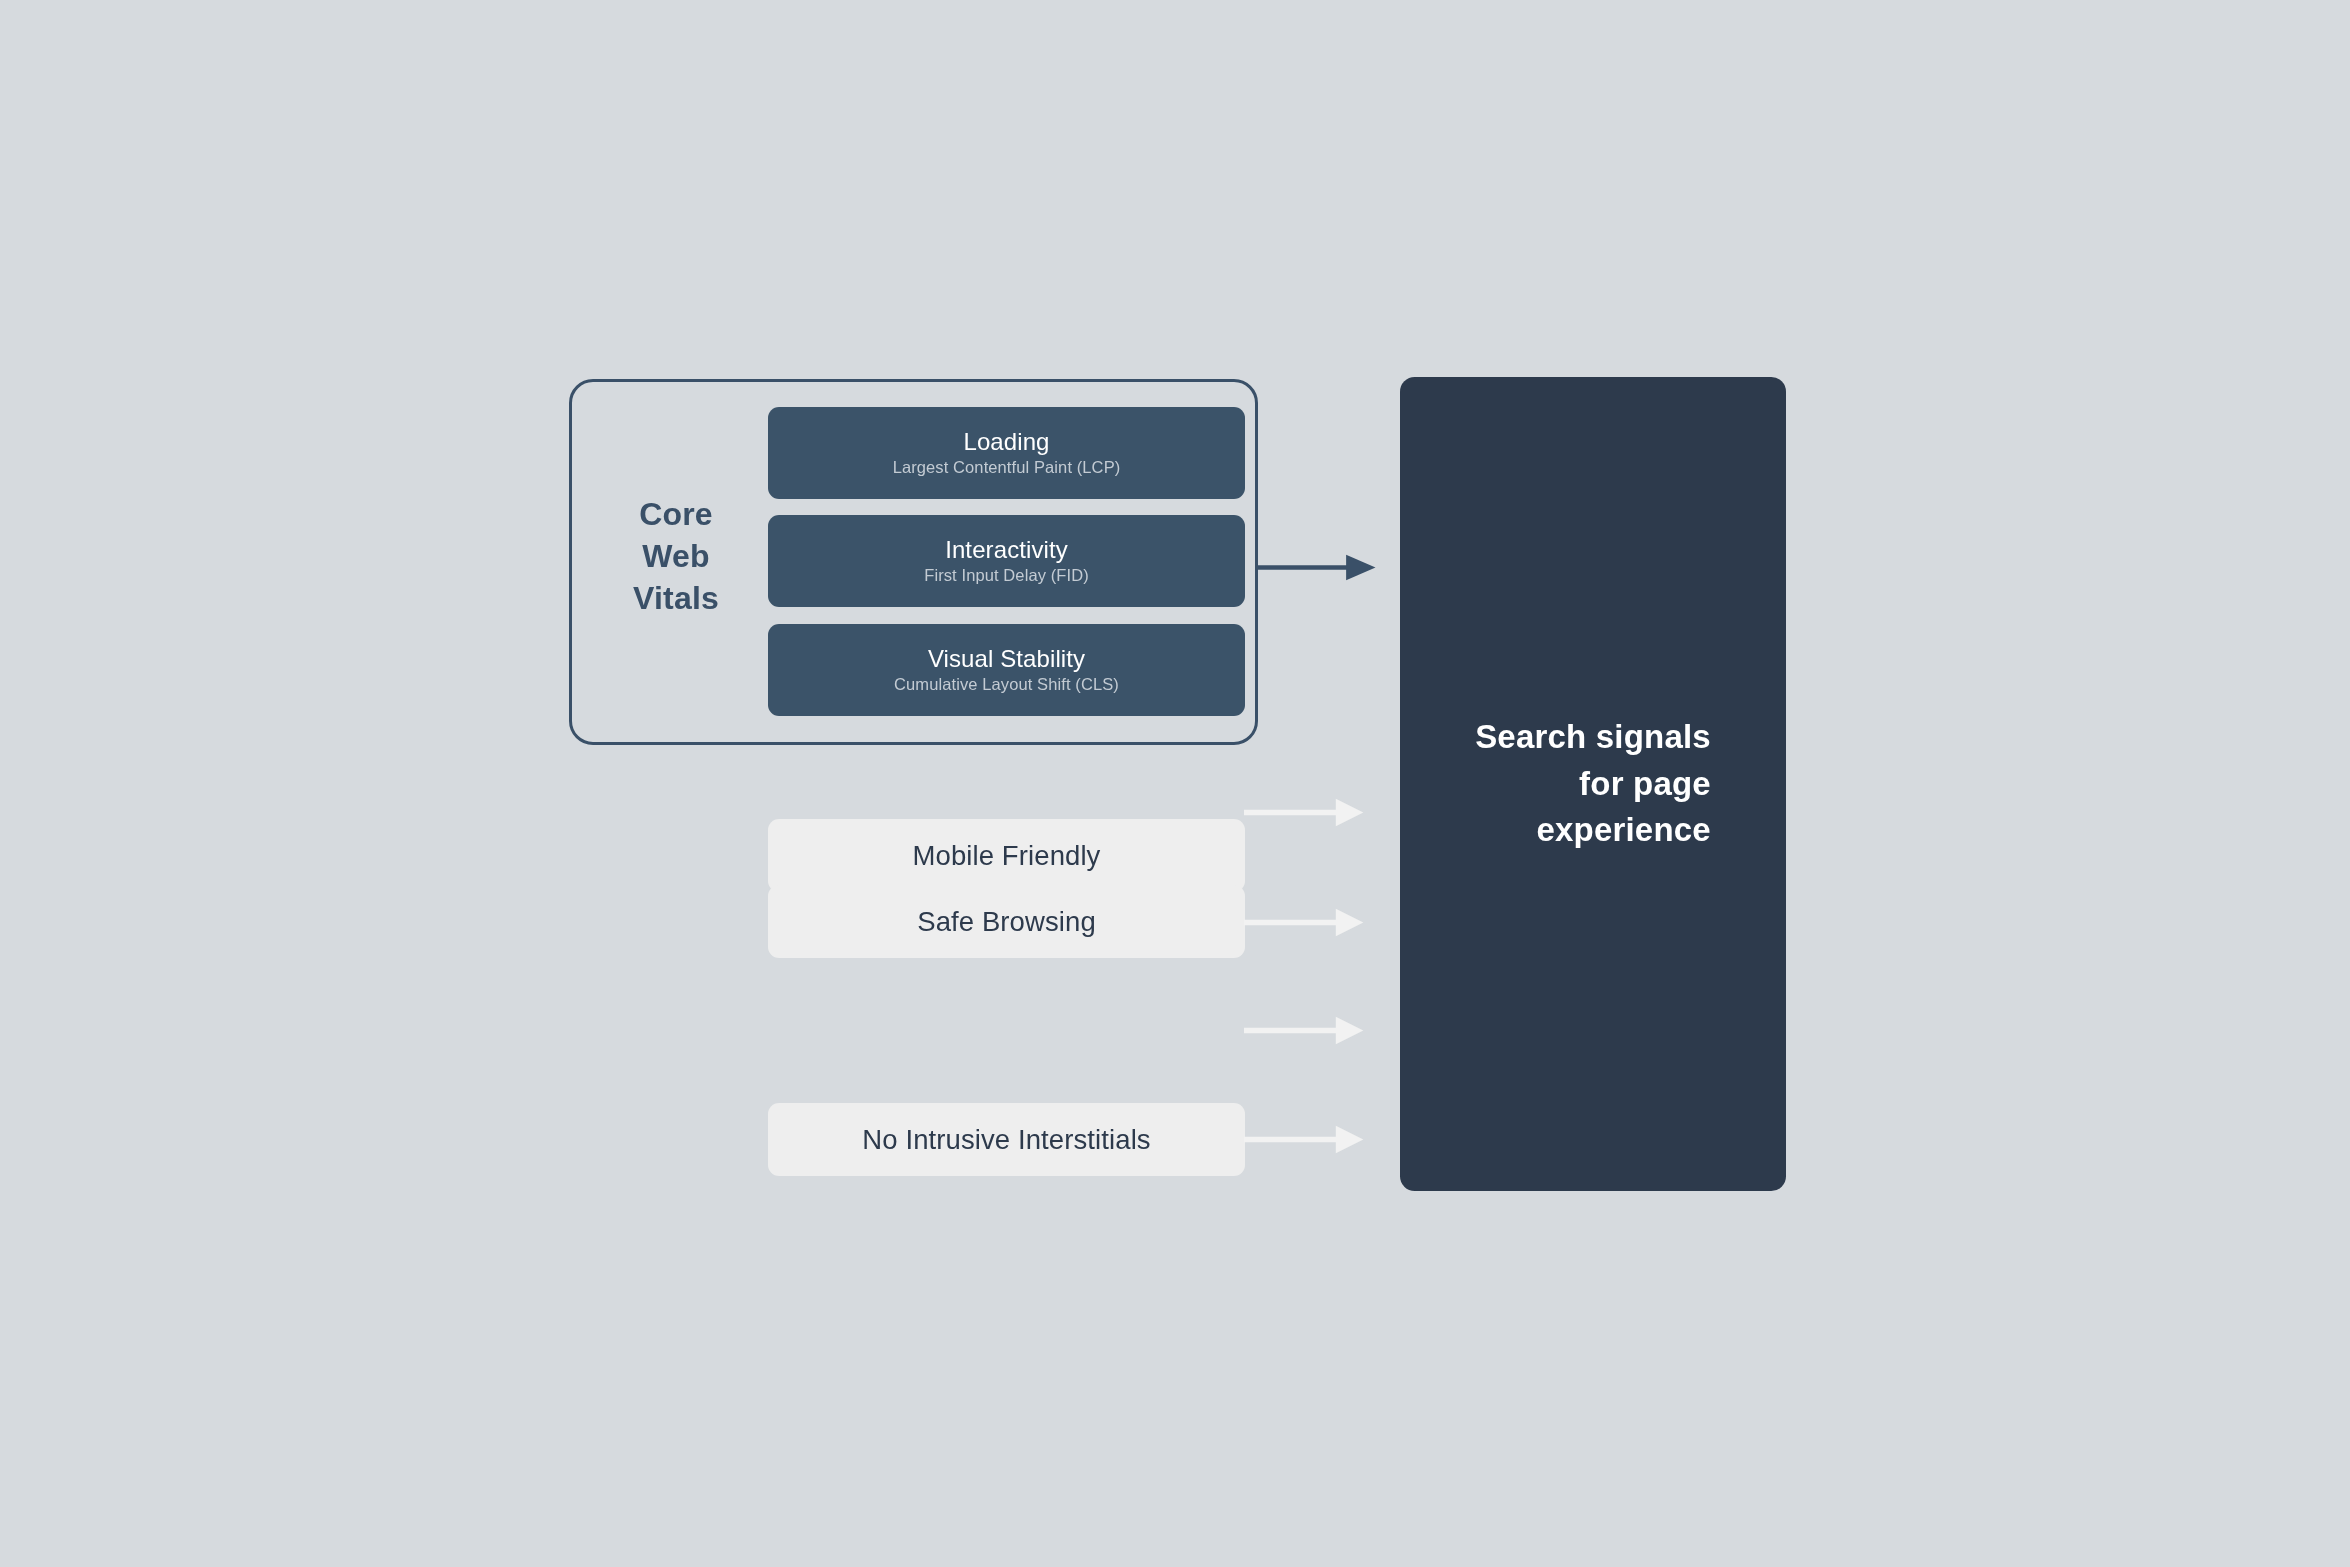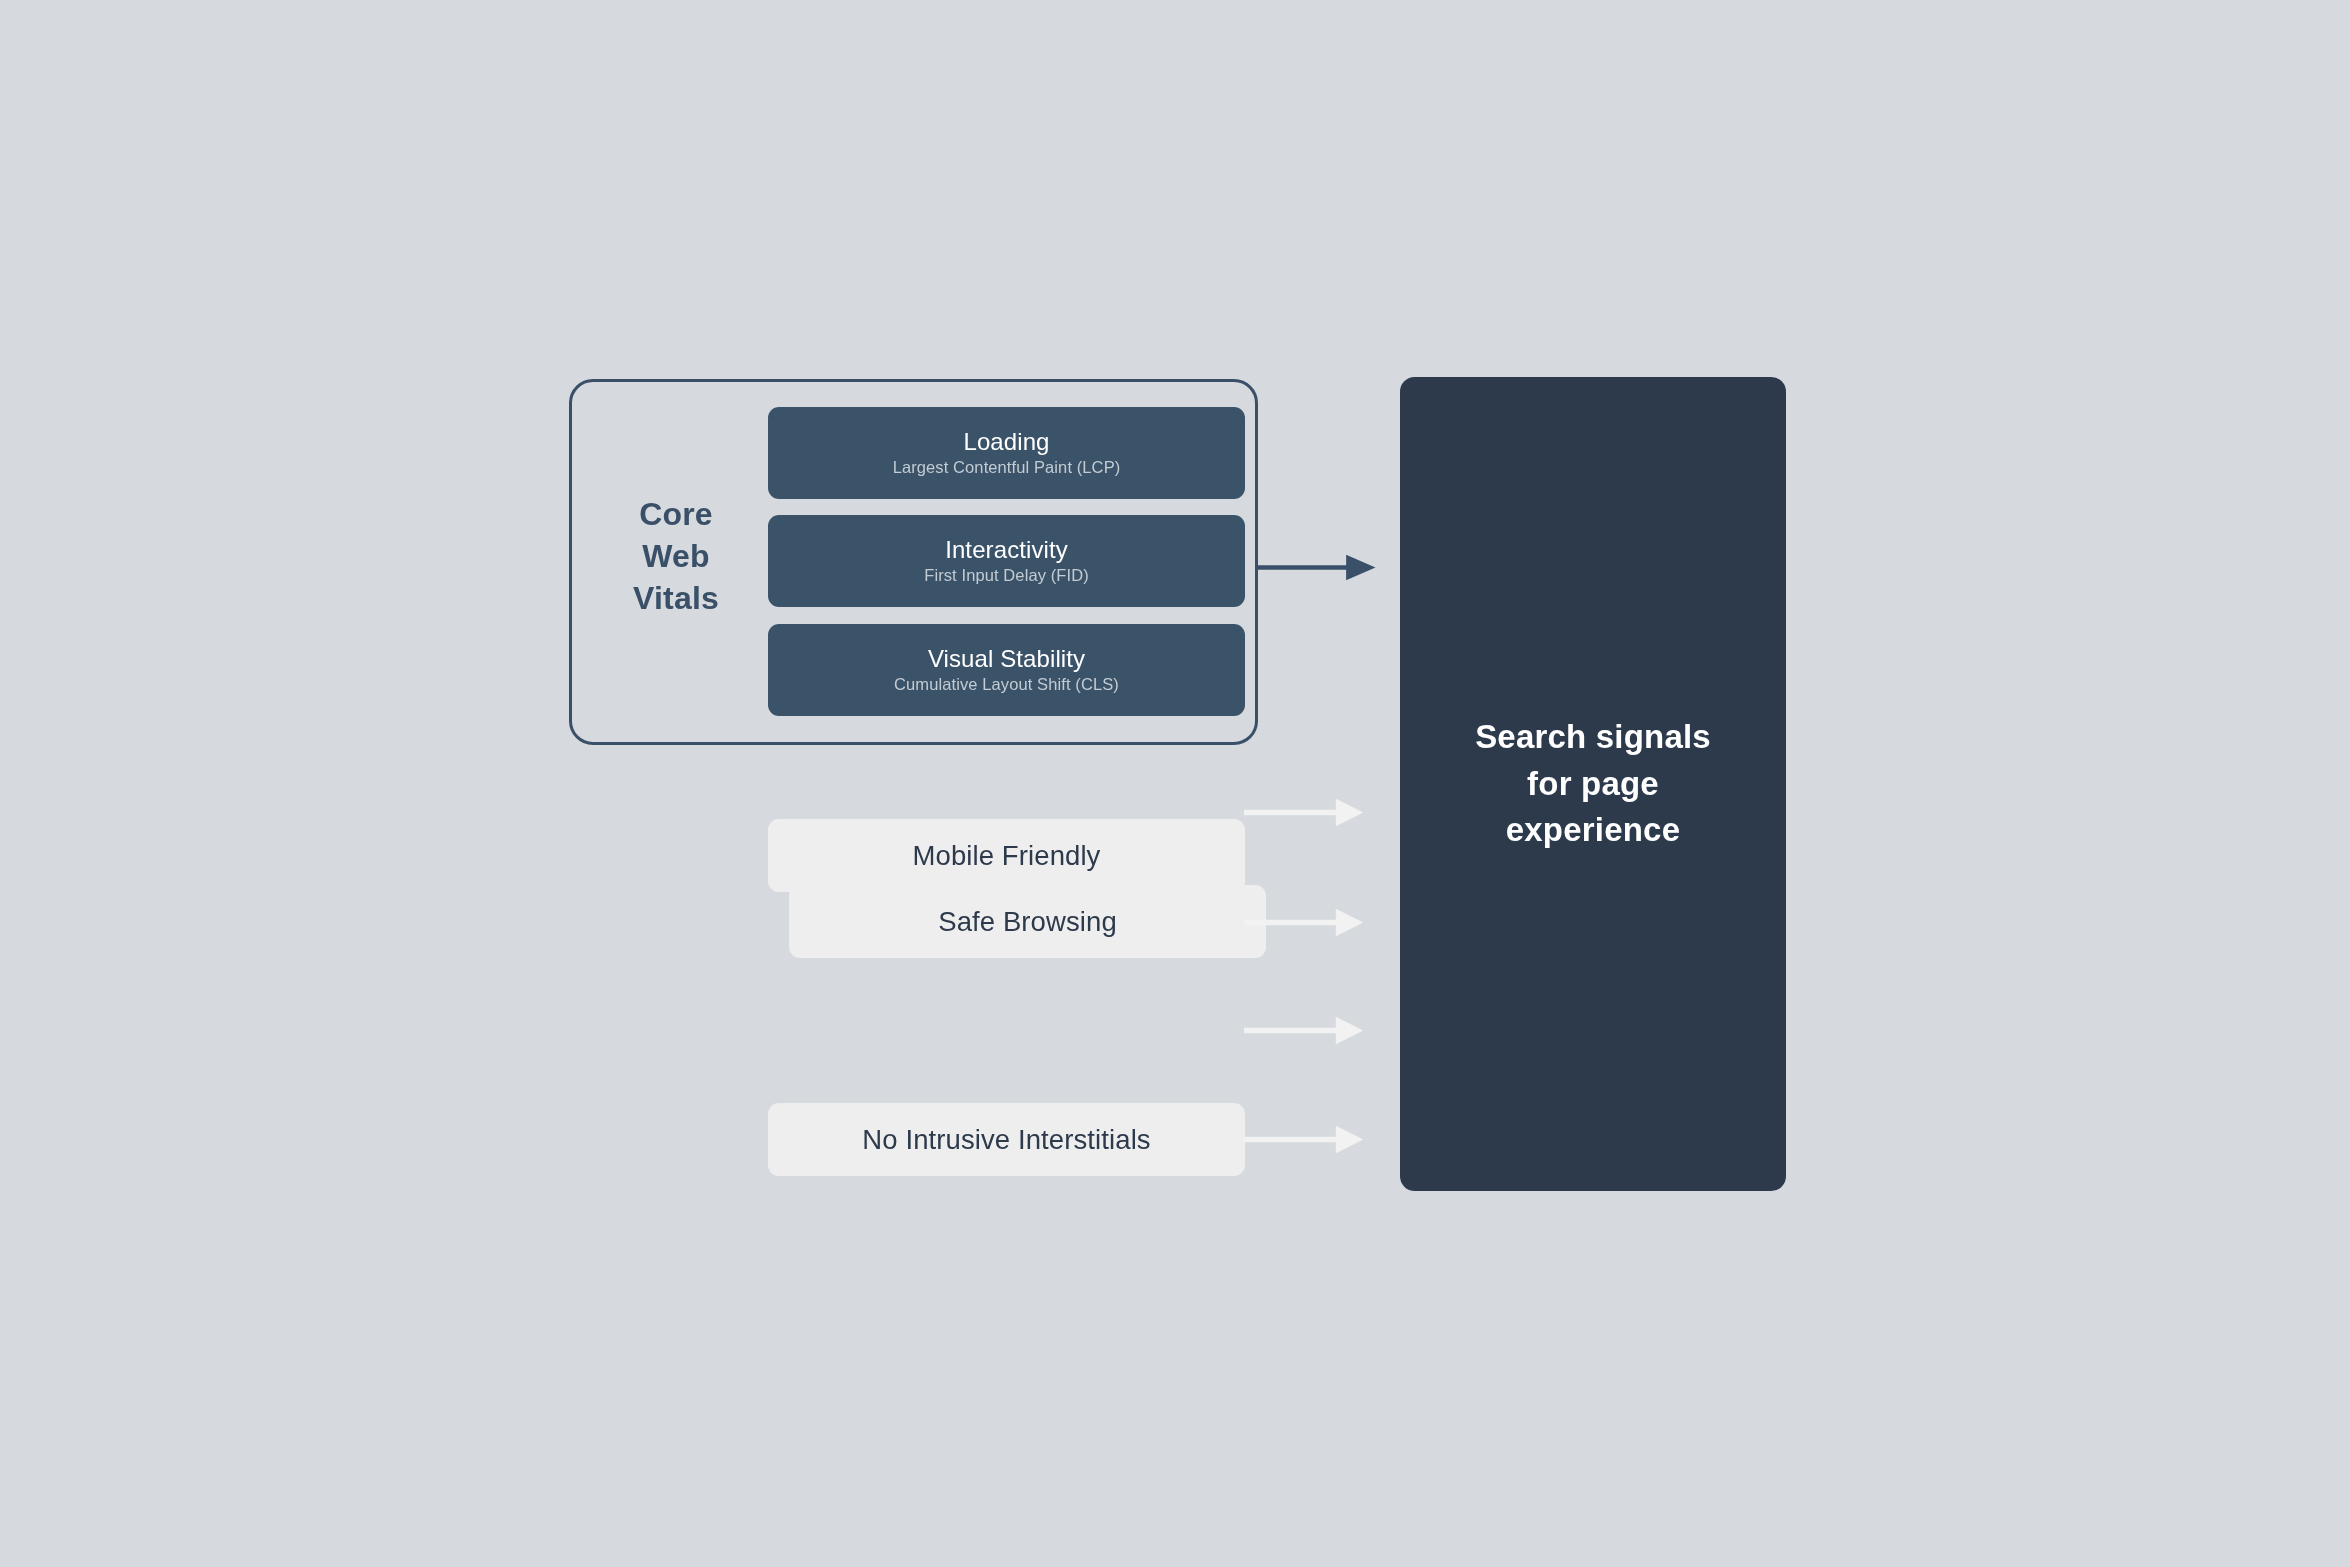--- a/index.html
+++ b/index.html
@@ -87,21 +87,21 @@
     left: 768px;
     width: 477px;
     height: 73px;
     background: #eeeeee;
     border-radius: 11px;
     display: flex;
     align-items: center;
     justify-content: center;
   }
   .signal-card.s0 { top: 776px; margin-top: 43px; }
-  .signal-card.s1 { top: 885px; margin-left: 21px; }
+  .signal-card.s1 { top: 885px; }
   .signal-card.s2 { top: 994px; }
   .signal-card.s3 { top: 1103px; }
 
   .signal-label {
     font-size: 27.5px;
     color: #2d3a4c;
     letter-spacing: 0.1px;
   }
 
   
@@ -126,21 +126,21 @@
     background: #2d3a4c;
     border-radius: 14.7px;
     display: flex;
     align-items: center;
     justify-content: center;
   }
   .outcome-text {
     font-size: 33px;
     font-weight: bold;
     color: #ffffff;
-    text-align: center;
+    text-align: right;
     line-height: 1.42;
     letter-spacing: 0.2px;
     padding: 0 26px;
   }
 </style>
 </head>
 <body>
 
 <div id="canvas">
 

